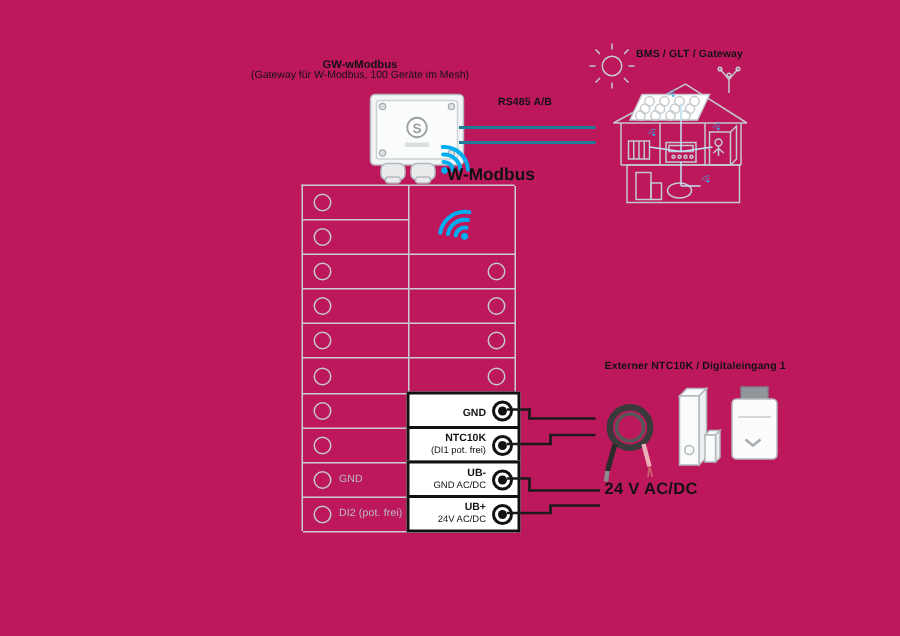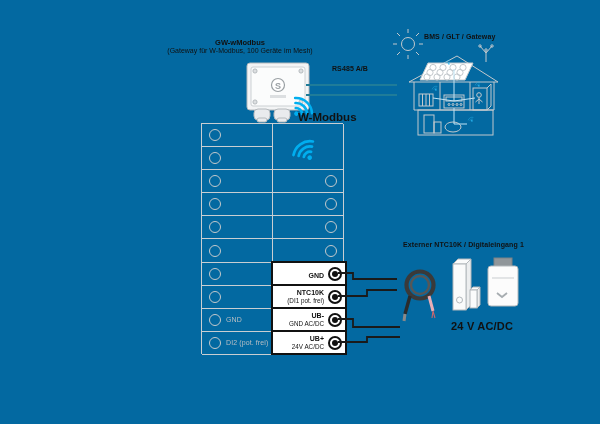--- a/index.html
+++ b/index.html
@@ -1,18 +1,18 @@
 <!DOCTYPE html>
 <html><head>
 <meta charset="utf-8">
 <title>GW-wModbus wiring diagram</title>
 <style>
   html,body{margin:0;padding:0;background:#fff;}
   .canvas{
-    position:relative;width:600px;height:424px;background:#0369a1;overflow:hidden;
+    position:relative;width:600px;height:424px;background:#be185d;overflow:hidden;
     font-family:"Liberation Sans",sans-serif;color:#111;
   }
   .abs{position:absolute;}
   .lbl-bold-sm{font-size:7px;font-weight:bold;letter-spacing:.1px;}
   
   .gw-title{left:135px;top:38px;width:210px;font-size:7.5px;font-weight:bold;text-align:center;}
   .gw-sub{left:110px;top:47px;width:260px;font-size:7px;text-align:center;}
   
   .bus-label{left:318px;top:65px;width:64px;text-align:center;}
   .busline{height:2.2px;background:#1f7c99;width:91px;left:306px;}
@@ -41,21 +41,21 @@
          padding-right:3px;}
   .tcell + .tcell{margin-top:-2px;}
   .tlabels{text-align:right;line-height:1.15;}
   .tl1{font-size:7px;font-weight:bold;}
   .tl2{font-size:6.3px;}
   .screw{width:14px;height:14px;border:2px solid #111;border-radius:50%;background:#fff;
          box-sizing:border-box;display:flex;align-items:center;justify-content:center;flex:0 0 auto;}
   .screw i{display:block;width:6px;height:6px;background:#111;border-radius:50%;}
   
   .ext-label{left:403px;top:241px;width:160px;}
-  .pwr-label{left:403px;top:320px;width:100px;font-size:11px;font-weight:bold;letter-spacing:.2px;margin-left:48px;}
+  .pwr-label{left:403px;top:320px;width:100px;font-size:11px;font-weight:bold;letter-spacing:.2px;}
   svg{display:block;}
 </style>
 </head>
 <body>
 
 <div class="canvas">
 
   <div class="abs gw-title">GW-wModbus</div>
   <div class="abs gw-sub">(Gateway für W-Modbus, 100 Geräte im Mesh)</div>
 

